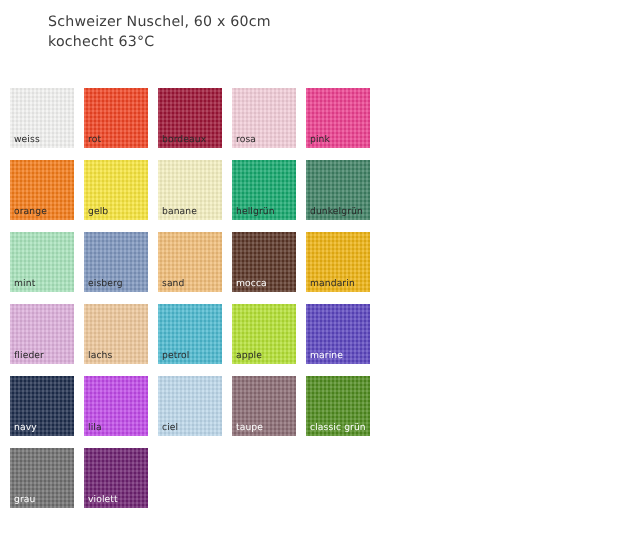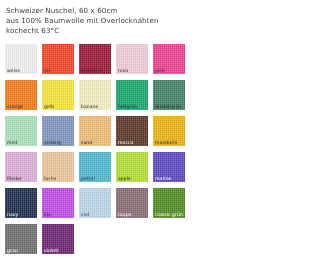--- a/index.html
+++ b/index.html
@@ -13,20 +13,21 @@
     font-family: "DejaVu Sans", sans-serif;
     overflow: hidden;
     position: relative;
   }
   #product-sheet {
     width: 191px;
     height: 270px;
     box-sizing: border-box;
     background: #ffffff;
     position: relative;
+    padding-left: 18px;
   }
   .description {
     padding: 6px 0 0 6px;
     color: #3d3d3d;
     font-size: 7.1px;
     line-height: 9.9px;
     letter-spacing: 0.1px;
     font-family: "DejaVu Sans", sans-serif;
   }
   .description .line {
@@ -79,21 +80,20 @@
   .label.dark { color: #2b2b2b; }
   .label.light { color: #ffffff; }
 </style>
 </head>
 <body>
 
 <div id="product-sheet">
 
   <div class="description">
     <span class="line">Schweizer Nuschel, 60 x 60cm</span>
-    <span class="line">aus 100% Baumwolle mit Overlocknähten</span>
     <span class="line">kochecht 63°C</span>
   </div>
 
   <div class="swatch-grid">
       <div class="swatch-row">
         <div class="swatch" style="background: rgb(242, 242, 240);">
           <div class="texture"></div>
           <span class="label dark">weiss</span>
         </div>
         <div class="swatch" style="background: rgb(240, 68, 35);">

